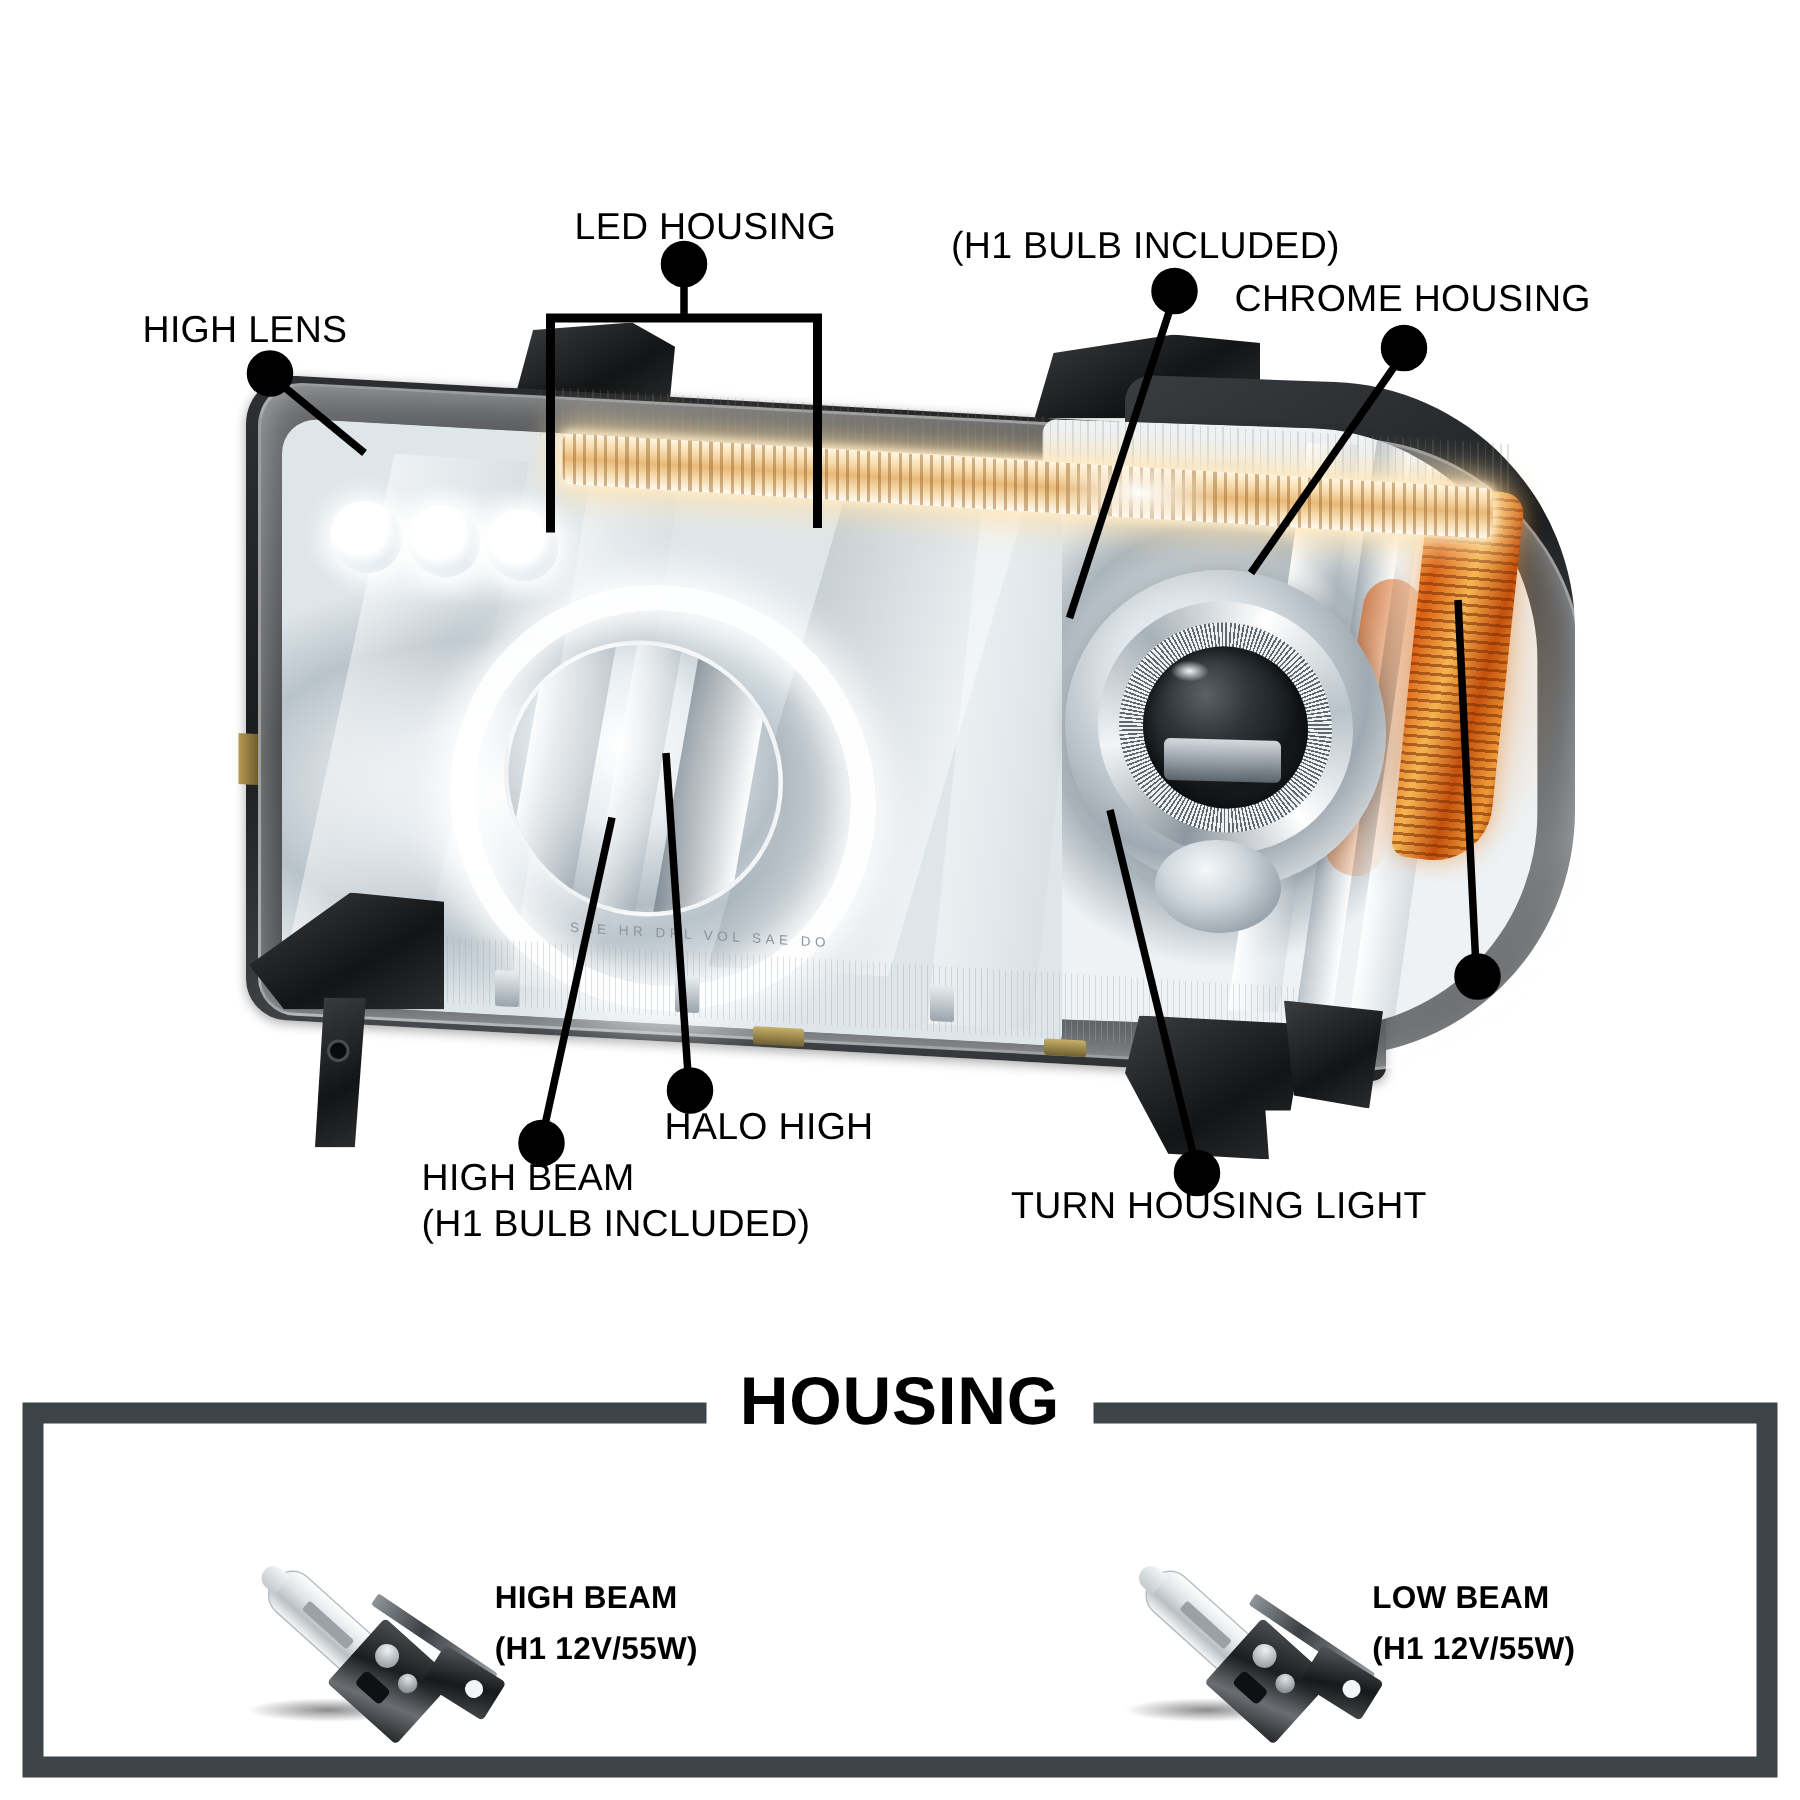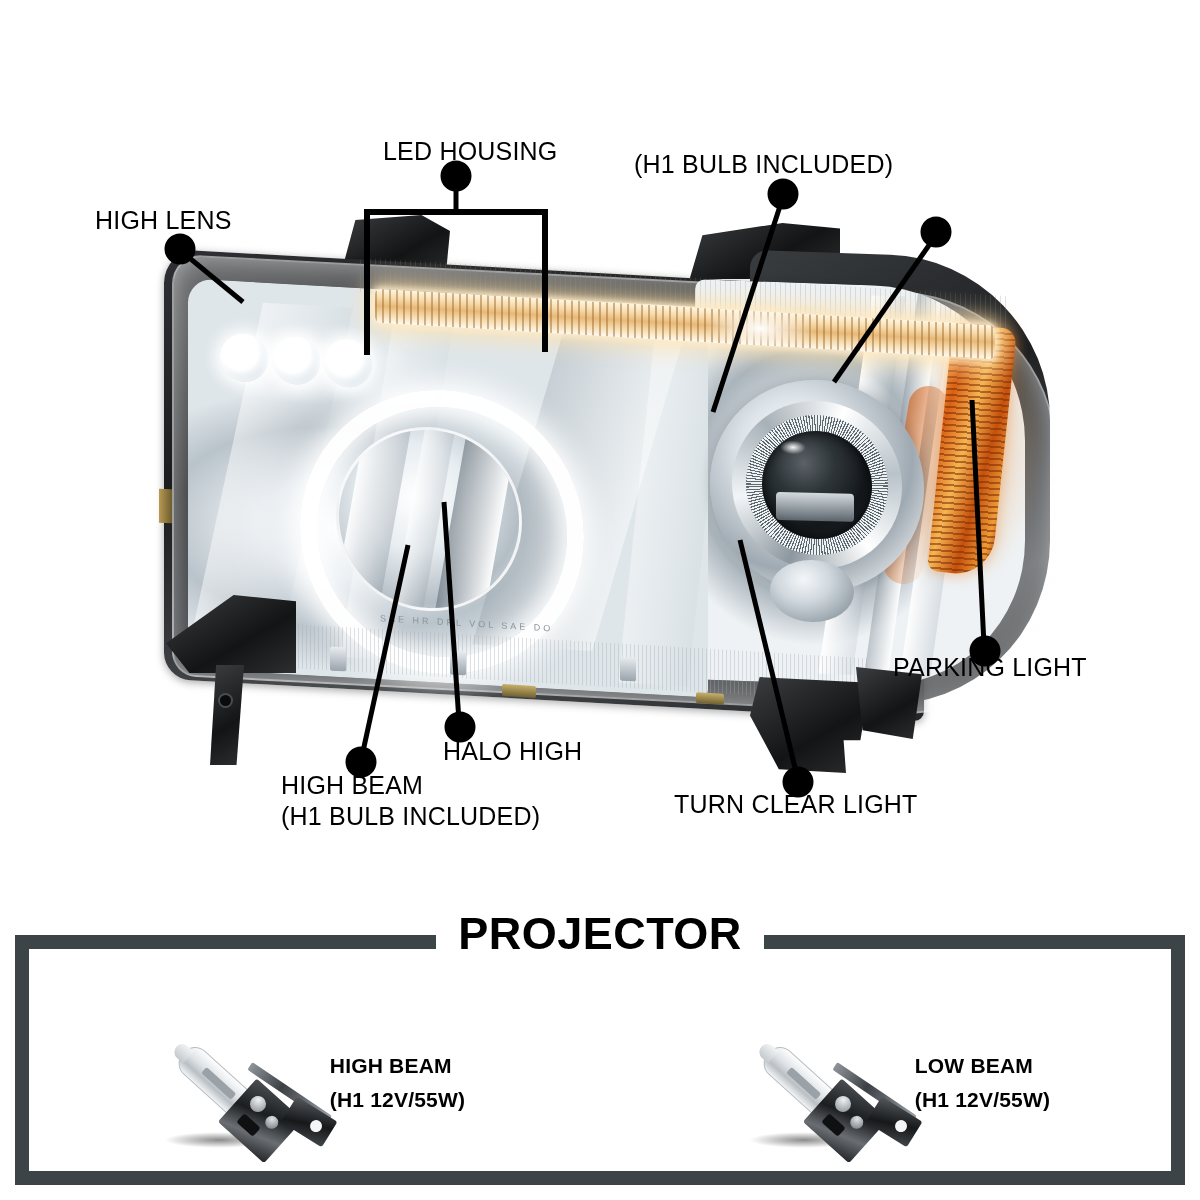--- a/index.html
+++ b/index.html
@@ -365,34 +365,34 @@
       <circle cx="361" cy="762" r="13"></circle>
     </g>
   </svg>
 
   <div class="callout" style="left:95px;top:205px;">HIGH LENS</div>
 
   <div class="callout" style="left:383px;top:136px;">LED HOUSING</div>
 
   <div class="callout c2" style="left:634px;top:149px;">(H1 BULB INCLUDED)</div>
 
-
-  <div class="callout" style="left:893px;top:652px;">PARKING LIGHT</div>
-
-  <div class="callout" style="left:674px;top:789px;">TURN CLEAR LIGHT</div>
+  <div class="callout" style="left:823px;top:184px;">CHROME HOUSING</div>
+
+
+  <div class="callout" style="left:674px;top:789px;">TURN HOUSING LIGHT</div>
 
   <div class="callout" style="left:443px;top:736px;">HALO HIGH</div>
 
   <div class="callout c2" style="left:281px;top:770px;">HIGH BEAM</div>
   <div class="callout c2" style="left:281px;top:801px;">(H1 BULB INCLUDED)</div>
 
   <div id="included">
     <div class="inc-border"></div>
     <div class="inc-title">
-      <span>PROJECTOR</span>
+      <span>HOUSING</span>
     </div>
 
     <div class="inc-items">
 
       <div class="inc-cell">
         <div class="bulb">
           <div class="bshadow"></div>
           <div class="body">
             <div class="glass">
                 <div class="tip"></div>

